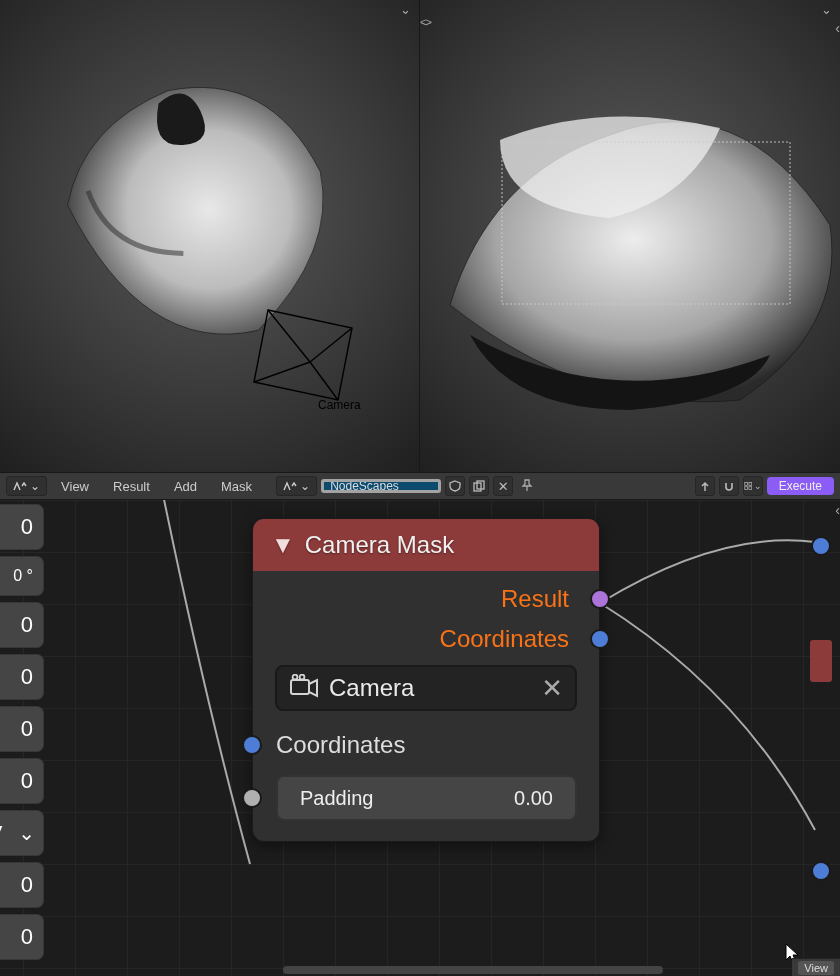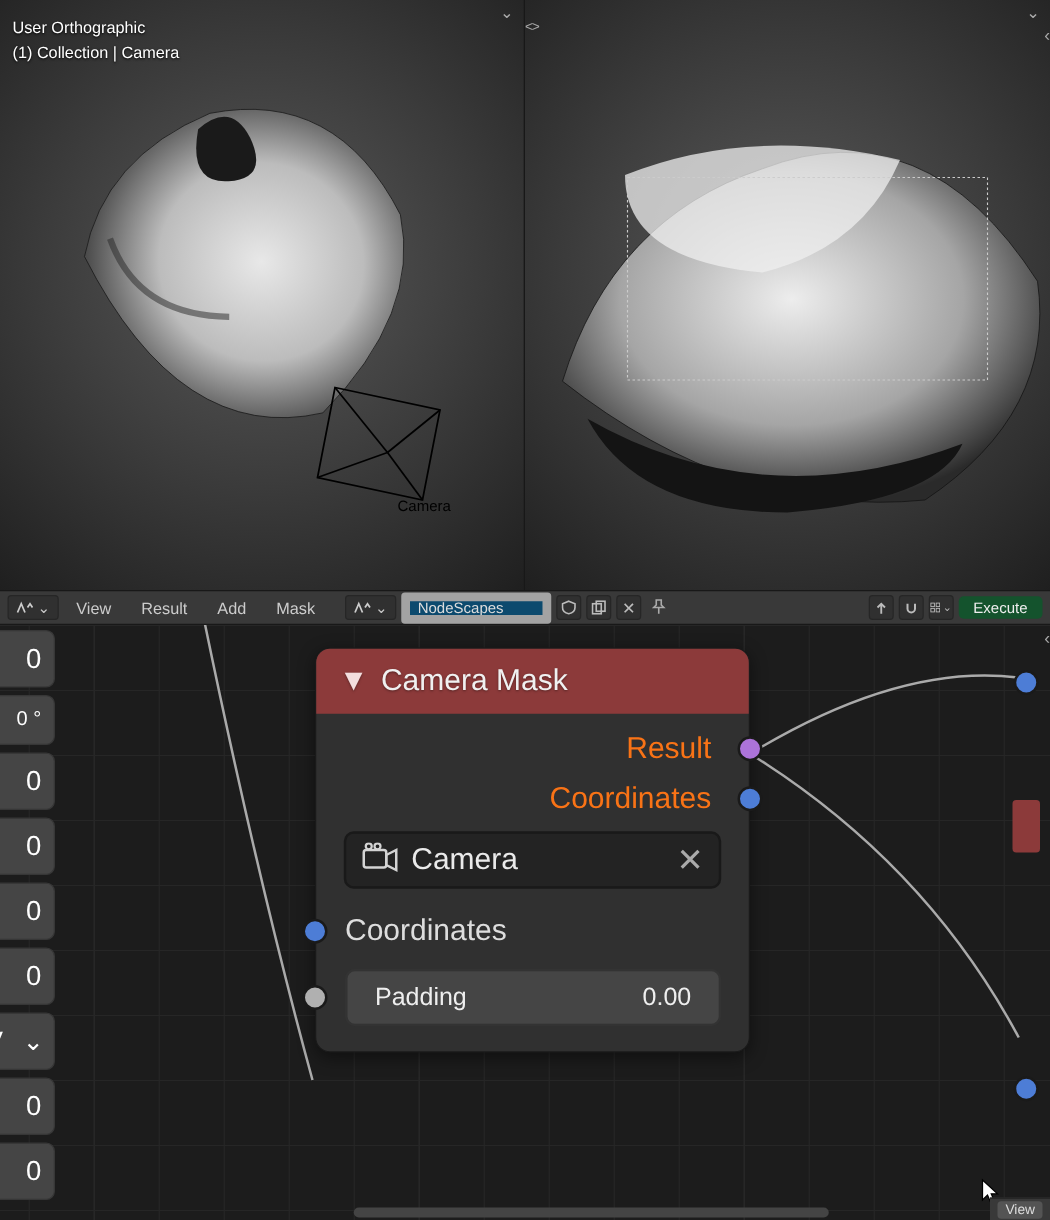--- a/index.html
+++ b/index.html
@@ -28,24 +28,24 @@
     background: #393939;
     border-top: 1px solid #181818;
     border-bottom: 1px solid #181818;
     display: flex;
     align-items: center;
     padding: 0 6px;
     gap: 4px;
   }
   .tb-btn { background: #303030; border: 1px solid #262626; border-radius: 3px; height: 20px; display: inline-flex; align-items: center; justify-content: center; padding: 0 6px; color: #ccc; font-size: 12px; }
   .tb-menu { padding: 0 10px; cursor: default; text-align: right; }
-  .tb-input { background: #0c4a6e; border: 7px solid #a3a3a3; border-radius: 3px; width: 120px; height: 25px; padding: 0 6px; color: #ddd; font-size: 12px; }
+  .tb-input { background: #0c4a6e; border: 3px solid #a3a3a3; border-radius: 3px; width: 120px; height: 14px; padding: 0 6px; color: #ddd; font-size: 12px; }
   .tb-spacer { flex: 1; }
   .tb-iconbtn { background: #303030; border: 1px solid #262626; border-radius: 3px; width: 20px; height: 20px; display: inline-flex; align-items: center; justify-content: center; color: #bbb; }
-  .tb-exec { background: #14532d; border-radius: 4px; padding: 2px 12px; color: #eee; font-size: 12px; }
+  .tb-exec { background: #8b5cf6; border-radius: 4px; padding: 2px 12px; color: #eee; font-size: 12px; }
   
   
   .node-area {
     height: 476px;
     background: #1c1c1c;
     position: relative;
     overflow: hidden;
   }
   .grid {
     position: absolute; inset: 0;
@@ -125,24 +125,20 @@
   .cursor { position: absolute; left: 786px; bottom: 12px; width: 14px; height: 20px; }
   .cursor svg { overflow: visible; }
 </style>
 </head>
 <body>
 
 <div class="viewports">
 
   <div class="viewport mesh-left">
     <span class="vp-chevron">⌄</span>
-    <div class="vp-label">
-      <div>User Orthographic</div>
-      <div>(1) Collection | Camera</div>
-    </div>
 
     <svg width="340" height="380">
       <defs>
         <radialGradient id="h1" cx="55%" cy="50%" r="60%">
           <stop offset="0%" stop-color="#e8e8e8"></stop>
           <stop offset="55%" stop-color="#bcbcbc"></stop>
           <stop offset="100%" stop-color="#3a3a3a"></stop>
         </radialGradient>
         <radialGradient id="h2" cx="48%" cy="42%" r="60%">
           <stop offset="0%" stop-color="#ededed"></stop>

